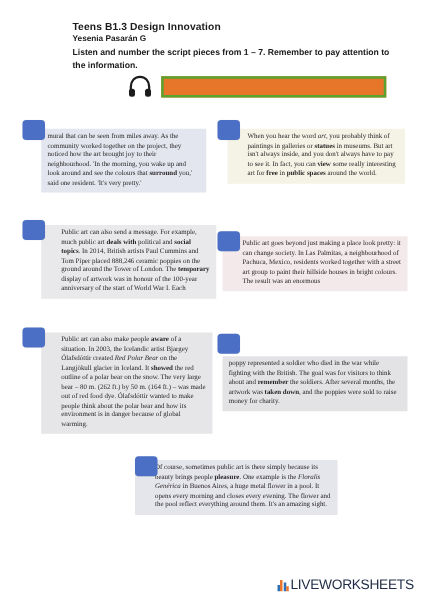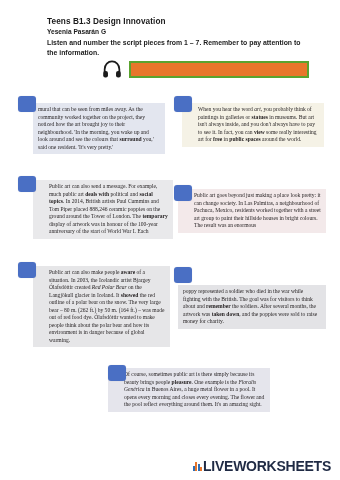--- a/index.html
+++ b/index.html
@@ -12,21 +12,21 @@
     background: #ffffff;
     font-family: "Liberation Sans", sans-serif;
     color: #1a1a1a;
     overflow: hidden;
     position: relative;
   }
 
   
   .header {
     position: absolute;
-    left: 47px;
+    left: 58px;
     top: 16px;
     width: 262px;
   }
   .wk-title {
     font-size: 8.2px;
     font-weight: bold;
     letter-spacing: 0.1px;
     line-height: 11px;
     color: #1b1b1b;
   }
@@ -124,22 +124,22 @@
     bottom: 0;
     width: 2px;
     display: block;
     font-style: normal;
   }
   .lw-b1 { left: 0px;   height: 5px;  background: #2f6fb5; }
   .lw-b2 { left: 2.5px; height: 9px;  background: #e8762a; }
   .lw-b3 { left: 5px;   height: 6.5px;background: #2f6fb5; }
   .lw-b4 { left: 7.5px; height: 3.5px;background: #e8762a; }
   .lw-text {
-    font-size: 14px;
-    font-weight: bold;
+    font-size: 11px;
+    font-weight: normal;
     letter-spacing: -0.25px;
     color: #1f2a44;
     font-family: "Liberation Sans", sans-serif;
   }
 </style>
 </head>
 <body>
 
 <div class="header">
   <div class="wk-title">Teens B1.3 Design Innovation</div>

